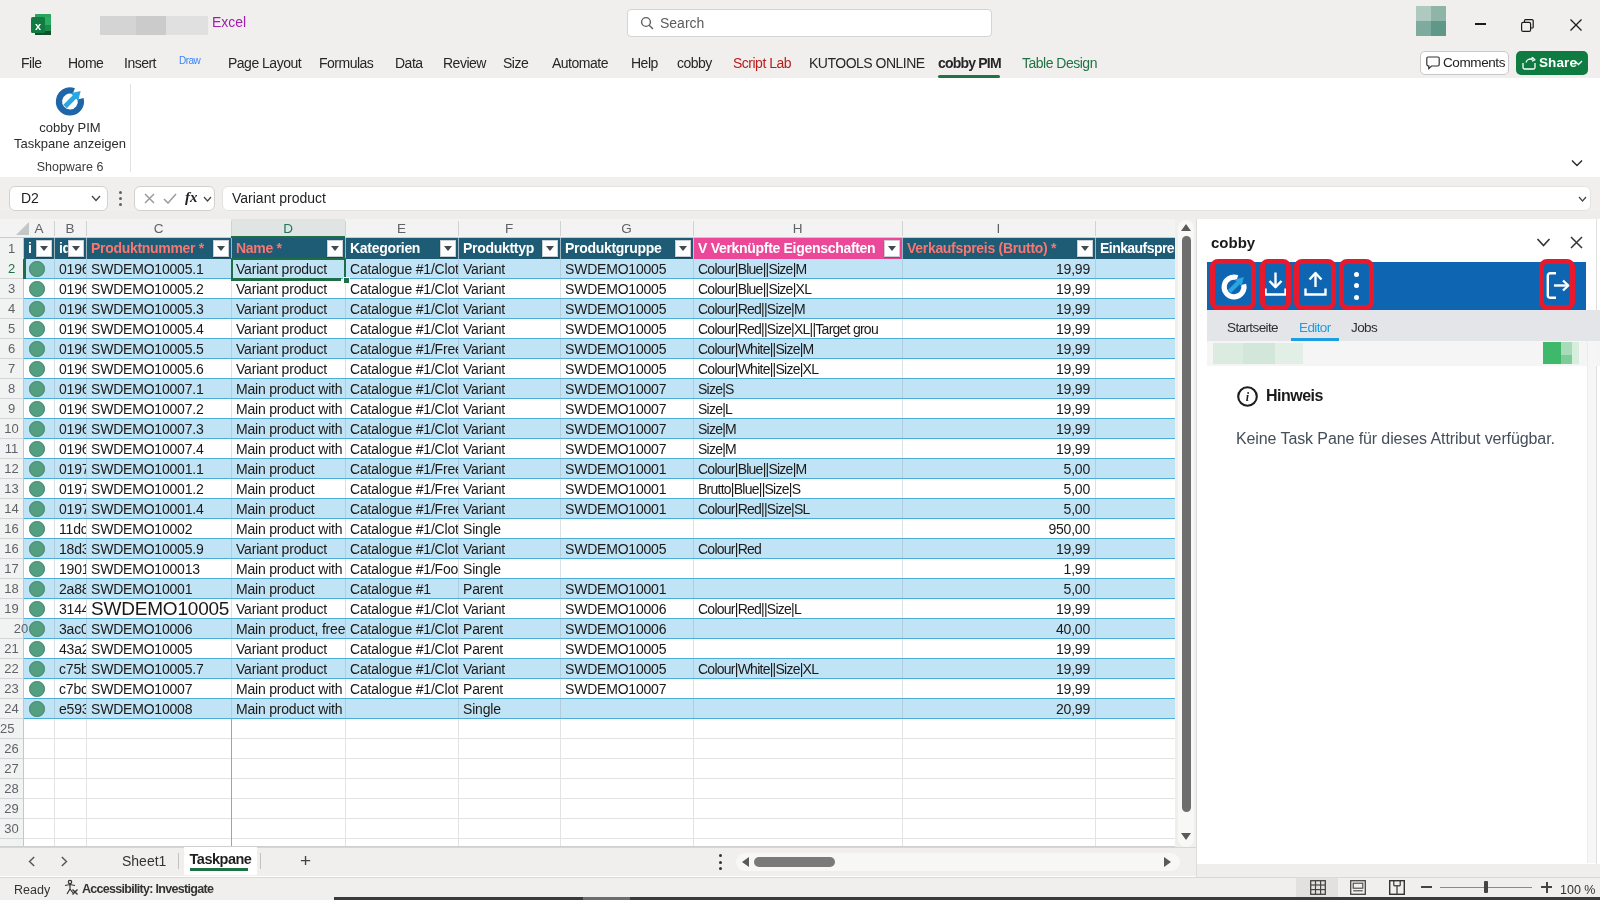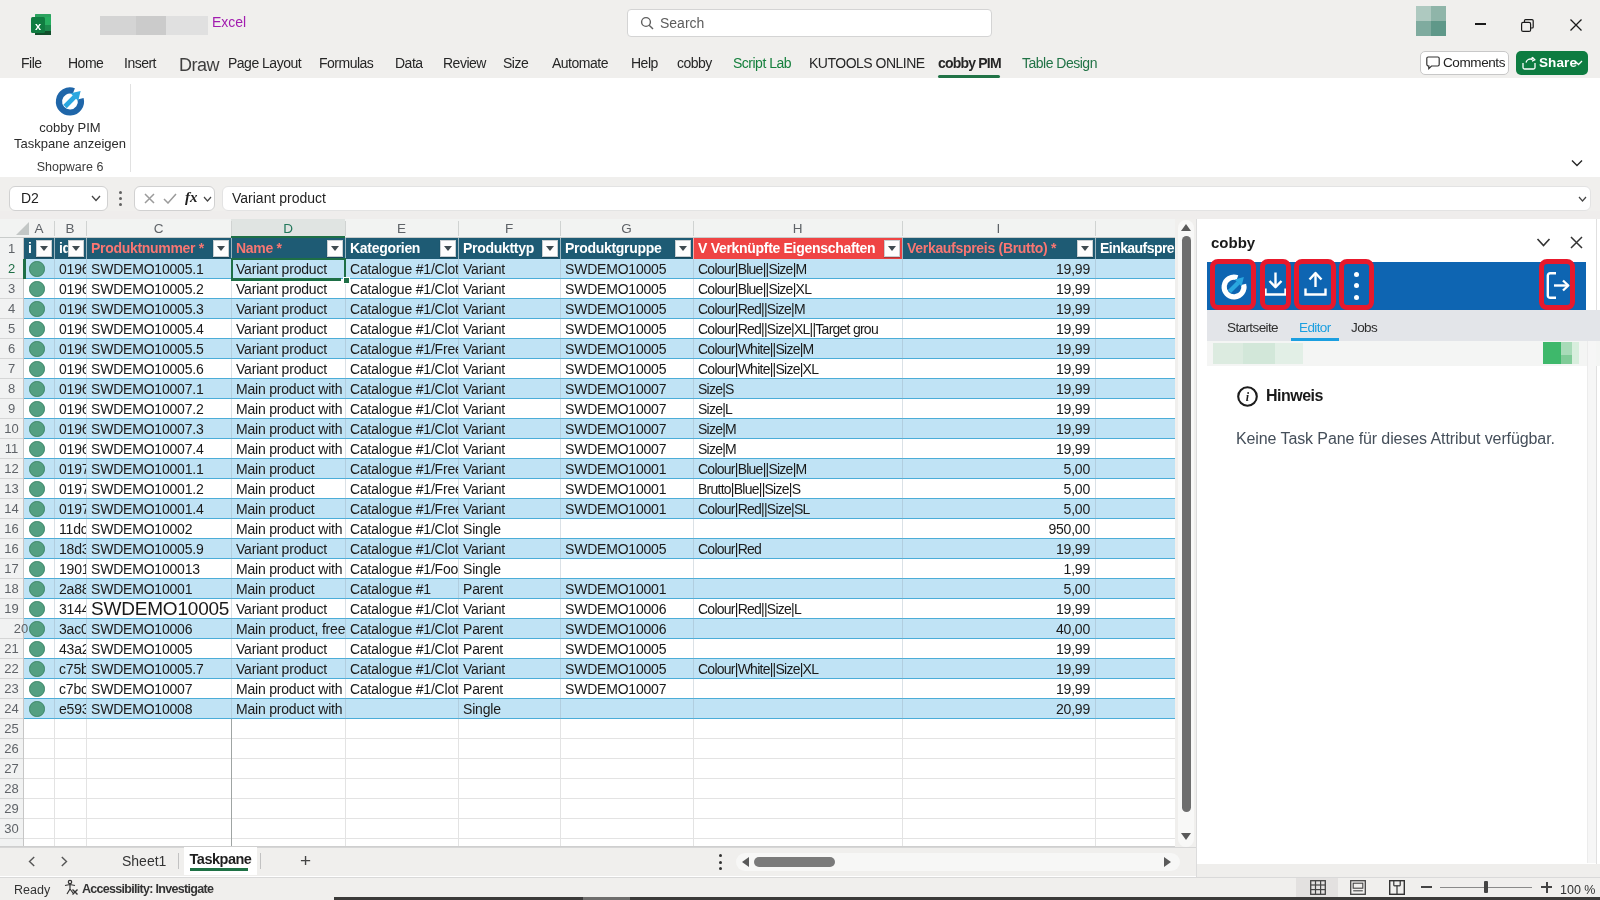--- a/index.html
+++ b/index.html
@@ -37,30 +37,30 @@
 <path d="M3.5 3 L3.5 1.6 a1 1 0 0 1 1-1 L11 0.6 a1.2 1.2 0 0 1 1.2 1.2 L12.2 8 a1 1 0 0 1 -1 1 L9.8 9" fill="none" stroke="#1a1a1a" stroke-width="1.2"></path>
 <rect x="0.6" y="3.4" width="9" height="9" rx="1.5" fill="none" stroke="#1a1a1a" stroke-width="1.2"></rect>
 </svg>
 <svg class="a" style="left:1570px;top:19px" width="12" height="12" viewBox="0 0 12 12">
 <path d="M0.5 0.5 L11.5 11.5 M11.5 0.5 L0.5 11.5" stroke="#1a1a1a" stroke-width="1.3"></path>
 </svg>
 <div class="a" style="left:0;top:44px;width:1600px;height:34px;background:#f0efed"></div>
 <div class="a" style="left:21px;top:55px;font-size:14px;letter-spacing:-0.5px;color:#262626">File</div>
 <div class="a" style="left:68px;top:55px;font-size:14px;letter-spacing:-0.5px;color:#262626">Home</div>
 <div class="a" style="left:124px;top:55px;font-size:14px;letter-spacing:-0.5px;color:#262626">Insert</div>
-<div class="a" style="left:179px;top:55px;font-size:18px;letter-spacing:-0.5px;color:#404040">Draw</div>
+<div class="a" style="left:179px;top:55px;font-size:10px;letter-spacing:-0.5px;color:#3b82f6">Draw</div>
 <div class="a" style="left:228px;top:55px;font-size:14px;letter-spacing:-0.5px;color:#262626">Page Layout</div>
 <div class="a" style="left:319px;top:55px;font-size:14px;letter-spacing:-0.5px;color:#262626">Formulas</div>
 <div class="a" style="left:395px;top:55px;font-size:14px;letter-spacing:-0.5px;color:#262626">Data</div>
 <div class="a" style="left:443px;top:55px;font-size:14px;letter-spacing:-0.5px;color:#262626">Review</div>
 <div class="a" style="left:503px;top:55px;font-size:14px;letter-spacing:-0.5px;color:#262626">Size</div>
 <div class="a" style="left:552px;top:55px;font-size:14px;letter-spacing:-0.5px;color:#262626">Automate</div>
 <div class="a" style="left:631px;top:55px;font-size:14px;letter-spacing:-0.5px;color:#262626">Help</div>
 <div class="a" style="left:677px;top:55px;font-size:14px;letter-spacing:-0.5px;color:#262626">cobby</div>
-<div class="a" style="left:733px;top:55px;font-size:14px;letter-spacing:-0.5px;color:#15803d">Script Lab</div>
+<div class="a" style="left:733px;top:55px;font-size:14px;letter-spacing:-0.5px;color:#b91c1c">Script Lab</div>
 <div class="a" style="left:809px;top:55px;font-size:14px;letter-spacing:-0.5px;color:#262626">KUTOOLS ONLINE</div>
 <div class="a" style="left:938px;top:55px;font-size:14px;letter-spacing:-0.8px;font-weight:700;color:#262626">cobby PIM</div>
 <div class="a" style="left:1022px;top:55px;font-size:14px;letter-spacing:-0.5px;color:#217346">Table Design</div>
 <div class="a" style="left:938px;top:74.5px;width:62px;height:3px;background:#217346;border-radius:2px"></div>
 <div class="a" style="left:1420px;top:51px;width:89px;height:24px;background:#fff;border:1px solid #c8c8c8;border-radius:5px;box-sizing:border-box"></div>
 <svg class="a" style="left:1426px;top:56px" width="14" height="14" viewBox="0 0 14 14">
 <path d="M2.2 1 L11.8 1 a1.4 1.4 0 0 1 1.4 1.4 L13.2 8.6 a1.4 1.4 0 0 1 -1.4 1.4 L5.5 10 L2.8 12.6 L2.8 10 a1.8 1.8 0 0 1 -2 -1.8 L0.8 2.4 a1.4 1.4 0 0 1 1.4 -1.4 Z" fill="none" stroke="#333" stroke-width="1.2"></path>
 </svg>
 <div class="a" style="left:1443px;top:55px;font-size:13.5px;letter-spacing:-0.4px;color:#222">Comments</div>
 <div class="a" style="left:1516px;top:51px;width:72px;height:24px;background:#0e7c41;border-radius:5px"></div>
@@ -135,21 +135,21 @@
 <div class="a" style="left:1095px;top:221px;width:1px;height:15px;background:#d0d3d2"></div>
 <div class="a" style="left:0;top:237px;width:1175px;height:1px;background:#c9cccb"></div>
 <div class="a" style="left:231px;top:235.5px;width:114px;height:2.5px;background:#1e6f46"></div>
 <div class="a nw" style="left:24px;top:238px;width:30px;height:21px;background:#1e5b74;box-sizing:border-box;color:#ffffff;font-weight:700;font-size:14px;letter-spacing:-0.3px;padding-left:4px;line-height:21px">i</div>
 <div class="a nw" style="left:54px;top:238px;width:32px;height:21px;background:#1e5b74;border-left:1px solid rgba(255,255,255,0.55);box-sizing:border-box;color:#ffffff;font-weight:700;font-size:14px;letter-spacing:-0.3px;padding-left:4px;line-height:21px">id</div>
 <div class="a nw" style="left:86px;top:238px;width:145px;height:21px;background:#1e5b74;border-left:1px solid rgba(255,255,255,0.55);box-sizing:border-box;color:#f97672;font-weight:700;font-size:14px;letter-spacing:-0.3px;padding-left:4px;line-height:21px">Produktnummer *</div>
 <div class="a nw" style="left:231px;top:238px;width:114px;height:21px;background:#1e5b74;border-left:1px solid rgba(255,255,255,0.55);box-sizing:border-box;color:#f97672;font-weight:700;font-size:14px;letter-spacing:-0.3px;padding-left:4px;line-height:21px">Name *</div>
 <div class="a nw" style="left:345px;top:238px;width:113px;height:21px;background:#1e5b74;border-left:1px solid rgba(255,255,255,0.55);box-sizing:border-box;color:#ffffff;font-weight:700;font-size:14px;letter-spacing:-0.3px;padding-left:4px;line-height:21px">Kategorien</div>
 <div class="a nw" style="left:458px;top:238px;width:102px;height:21px;background:#1e5b74;border-left:1px solid rgba(255,255,255,0.55);box-sizing:border-box;color:#ffffff;font-weight:700;font-size:14px;letter-spacing:-0.3px;padding-left:4px;line-height:21px">Produkttyp</div>
 <div class="a nw" style="left:560px;top:238px;width:133px;height:21px;background:#1e5b74;border-left:1px solid rgba(255,255,255,0.55);box-sizing:border-box;color:#ffffff;font-weight:700;font-size:14px;letter-spacing:-0.3px;padding-left:4px;line-height:21px">Produktgruppe</div>
-<div class="a nw" style="left:693px;top:238px;width:209px;height:21px;background:#ef4444;border-left:1px solid rgba(255,255,255,0.55);box-sizing:border-box;color:#ffffff;font-weight:700;font-size:14px;letter-spacing:-0.3px;padding-left:4px;line-height:21px">V Verknüpfte Eigenschaften</div>
+<div class="a nw" style="left:693px;top:238px;width:209px;height:21px;background:#ec4899;border-left:1px solid rgba(255,255,255,0.55);box-sizing:border-box;color:#ffffff;font-weight:700;font-size:14px;letter-spacing:-0.3px;padding-left:4px;line-height:21px">V Verknüpfte Eigenschaften</div>
 <div class="a nw" style="left:902px;top:238px;width:193px;height:21px;background:#1e5b74;border-left:1px solid rgba(255,255,255,0.55);box-sizing:border-box;color:#f97672;font-weight:700;font-size:14px;letter-spacing:-0.3px;padding-left:4px;line-height:21px">Verkaufspreis (Brutto) *</div>
 <div class="a nw" style="left:1095px;top:238px;width:80px;height:21px;background:#1e5b74;border-left:1px solid rgba(255,255,255,0.55);box-sizing:border-box;color:#ffffff;font-weight:700;font-size:14px;letter-spacing:-0.55px;padding-left:4px;line-height:21px">Einkaufspreis (Netto) *</div>
 <div class="a" style="left:36px;top:240px;width:16px;height:16.5px;background:#fdfdfd;border:1px solid #c9cfd2;box-sizing:border-box;box-shadow:0 1px 1px rgba(0,0,0,0.25)"></div>
 <div class="a" style="left:40px;top:246px;width:0;height:0;border-left:4px solid transparent;border-right:4px solid transparent;border-top:5px solid #3f4a50"></div>
 <div class="a" style="left:68px;top:240px;width:16px;height:16.5px;background:#fdfdfd;border:1px solid #c9cfd2;box-sizing:border-box;box-shadow:0 1px 1px rgba(0,0,0,0.25)"></div>
 <div class="a" style="left:72px;top:246px;width:0;height:0;border-left:4px solid transparent;border-right:4px solid transparent;border-top:5px solid #3f4a50"></div>
 <div class="a" style="left:213px;top:240px;width:16px;height:16.5px;background:#fdfdfd;border:1px solid #c9cfd2;box-sizing:border-box;box-shadow:0 1px 1px rgba(0,0,0,0.25)"></div>
 <div class="a" style="left:217px;top:246px;width:0;height:0;border-left:4px solid transparent;border-right:4px solid transparent;border-top:5px solid #3f4a50"></div>
 <div class="a" style="left:327px;top:240px;width:16px;height:16.5px;background:#fdfdfd;border:1px solid #c9cfd2;box-sizing:border-box;box-shadow:0 1px 1px rgba(0,0,0,0.25)"></div>
 <div class="a" style="left:331px;top:246px;width:0;height:0;border-left:4px solid transparent;border-right:4px solid transparent;border-top:5px solid #3f4a50"></div>
@@ -448,21 +448,21 @@
 <div class="a" style="left:0;top:619px;width:42px;height:20px;font-size:13px;color:#5f6368;text-align:center;line-height:20px">20</div>
 <div class="a" style="left:0;top:638px;width:23px;height:1px;background:#d5d6d6"></div>
 <div class="a" style="left:0;top:639px;width:23px;height:20px;font-size:13px;color:#5f6368;text-align:center;line-height:20px">21</div>
 <div class="a" style="left:0;top:658px;width:23px;height:1px;background:#d5d6d6"></div>
 <div class="a" style="left:0;top:659px;width:23px;height:20px;font-size:13px;color:#5f6368;text-align:center;line-height:20px">22</div>
 <div class="a" style="left:0;top:678px;width:23px;height:1px;background:#d5d6d6"></div>
 <div class="a" style="left:0;top:679px;width:23px;height:20px;font-size:13px;color:#5f6368;text-align:center;line-height:20px">23</div>
 <div class="a" style="left:0;top:698px;width:23px;height:1px;background:#d5d6d6"></div>
 <div class="a" style="left:0;top:699px;width:23px;height:20px;font-size:13px;color:#5f6368;text-align:center;line-height:20px">24</div>
 <div class="a" style="left:0;top:718px;width:23px;height:1px;background:#d5d6d6"></div>
-<div class="a" style="left:0;top:719px;width:23px;height:20px;font-size:13px;color:#5f6368;text-align:center;line-height:20px">25</div>
+<div class="a" style="left:0;top:719px;width:23px;height:20px;font-size:13px;color:#5f6368;line-height:20px">25</div>
 <div class="a" style="left:0;top:738px;width:23px;height:1px;background:#d5d6d6"></div>
 <div class="a" style="left:0;top:739px;width:23px;height:20px;font-size:13px;color:#5f6368;text-align:center;line-height:20px">26</div>
 <div class="a" style="left:0;top:758px;width:23px;height:1px;background:#d5d6d6"></div>
 <div class="a" style="left:0;top:759px;width:23px;height:20px;font-size:13px;color:#5f6368;text-align:center;line-height:20px">27</div>
 <div class="a" style="left:0;top:778px;width:23px;height:1px;background:#d5d6d6"></div>
 <div class="a" style="left:0;top:779px;width:23px;height:20px;font-size:13px;color:#5f6368;text-align:center;line-height:20px">28</div>
 <div class="a" style="left:0;top:798px;width:23px;height:1px;background:#d5d6d6"></div>
 <div class="a" style="left:0;top:799px;width:23px;height:20px;font-size:13px;color:#5f6368;text-align:center;line-height:20px">29</div>
 <div class="a" style="left:0;top:818px;width:23px;height:1px;background:#d5d6d6"></div>
 <div class="a" style="left:0;top:819px;width:23px;height:20px;font-size:13px;color:#5f6368;text-align:center;line-height:20px">30</div>

